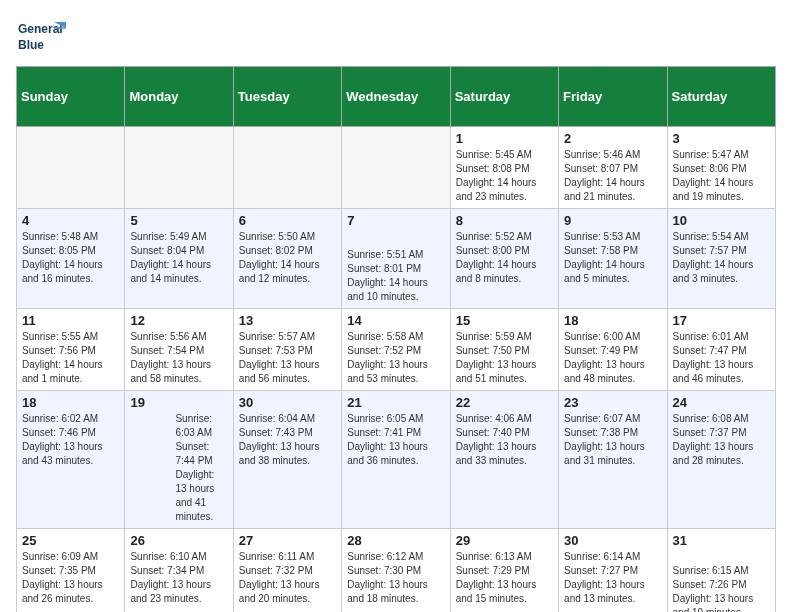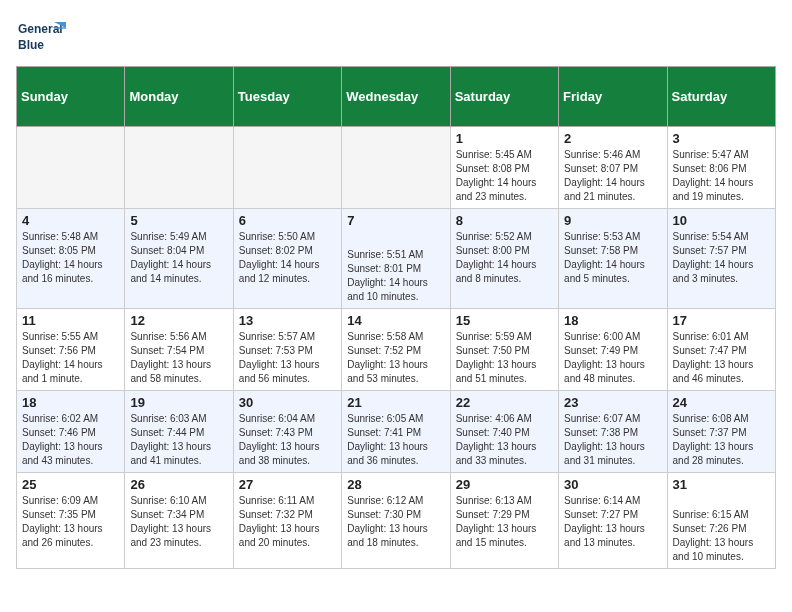--- a/index.html
+++ b/index.html
@@ -237,21 +237,21 @@
       <tr class="row-alt">
         <td>
           <div class="day-number">18</div>
           <div class="day-info" style="white-space: pre-line;">Sunrise: 6:02 AM
 Sunset: 7:46 PM
 Daylight: 13 hours
 and 43 minutes.</div>
         </td>
         <td>
           <div class="day-number">19</div>
-          <div class="day-info" style="white-space: pre-line;">Sunrise: 6:03 AM
+          <div class="day-info" style="white-space: pre-line; margin-left: 45px;">Sunrise: 6:03 AM
 Sunset: 7:44 PM
 Daylight: 13 hours
 and 41 minutes.</div>
         </td>
         <td>
           <div class="day-number">30</div>
           <div class="day-info" style="white-space: pre-line;">Sunrise: 6:04 AM
 Sunset: 7:43 PM
 Daylight: 13 hours
 and 38 minutes.</div>

